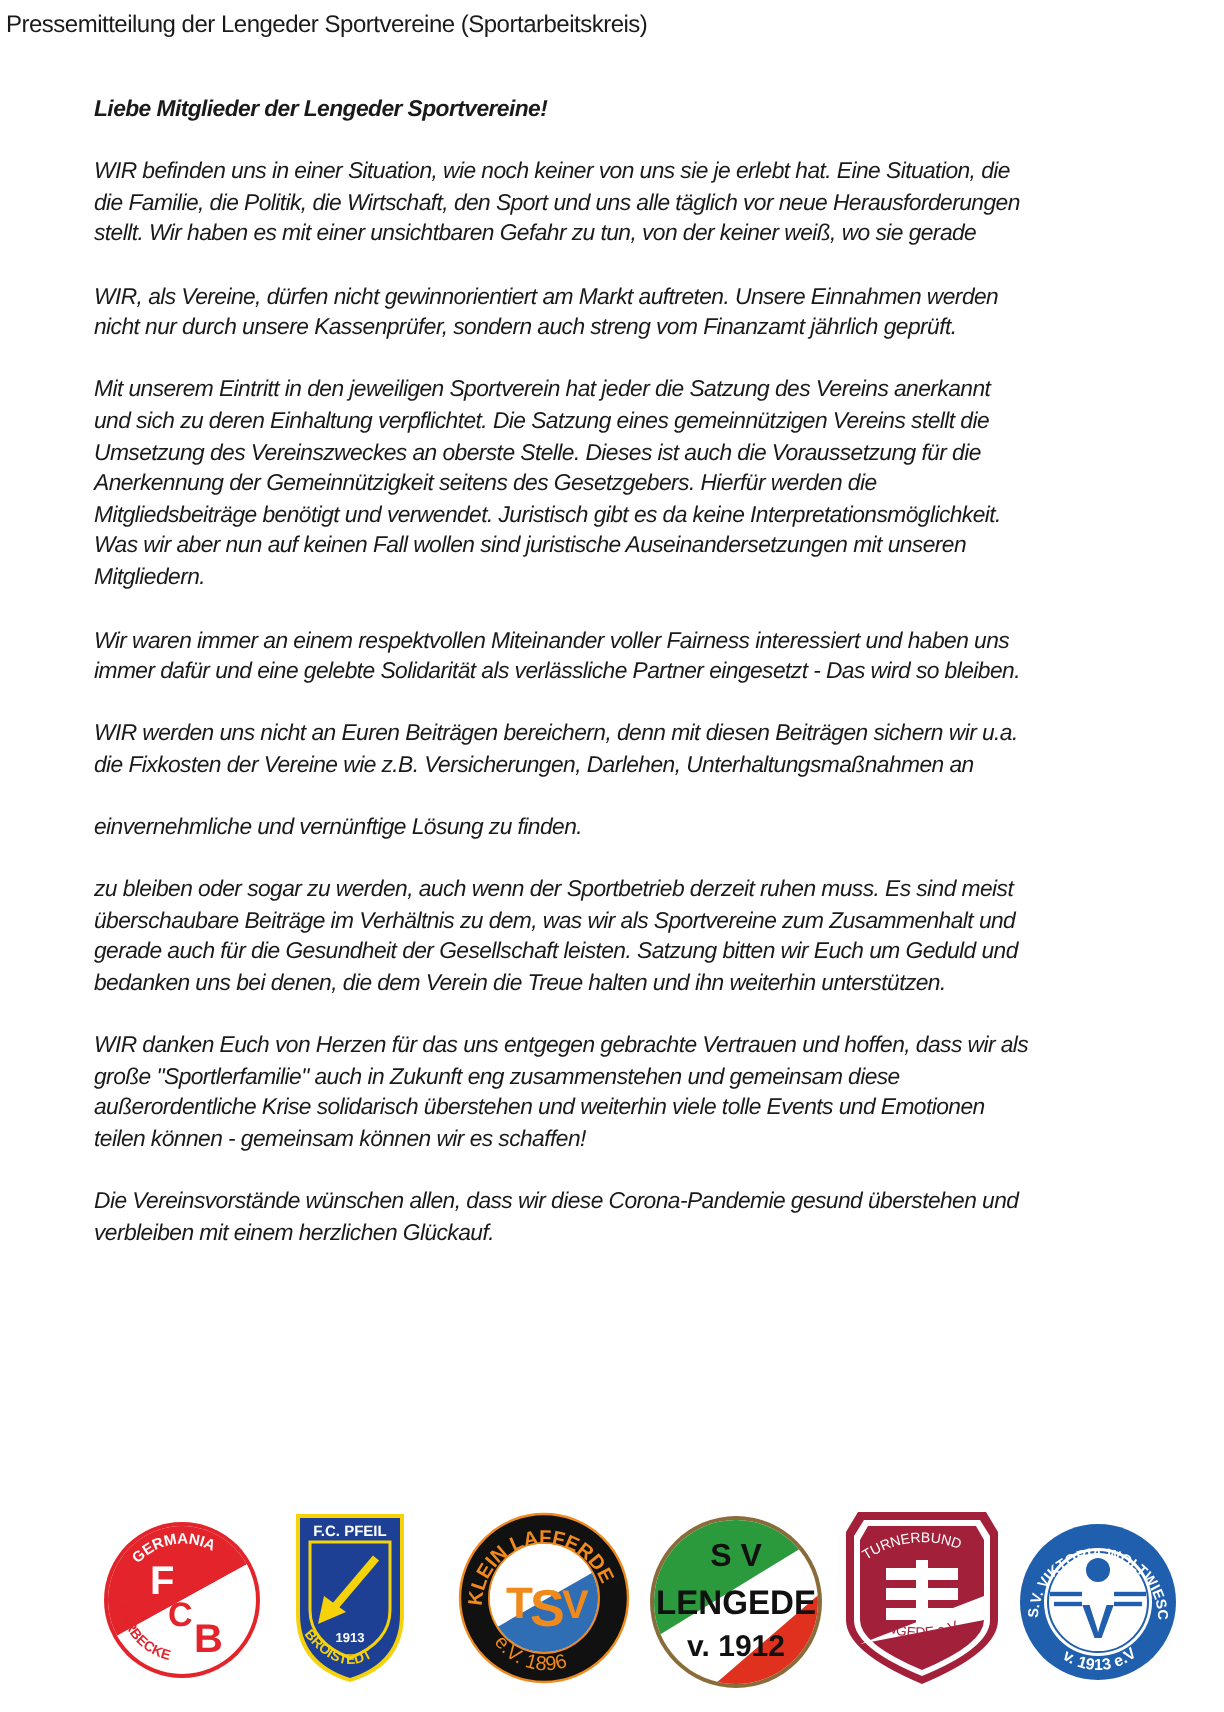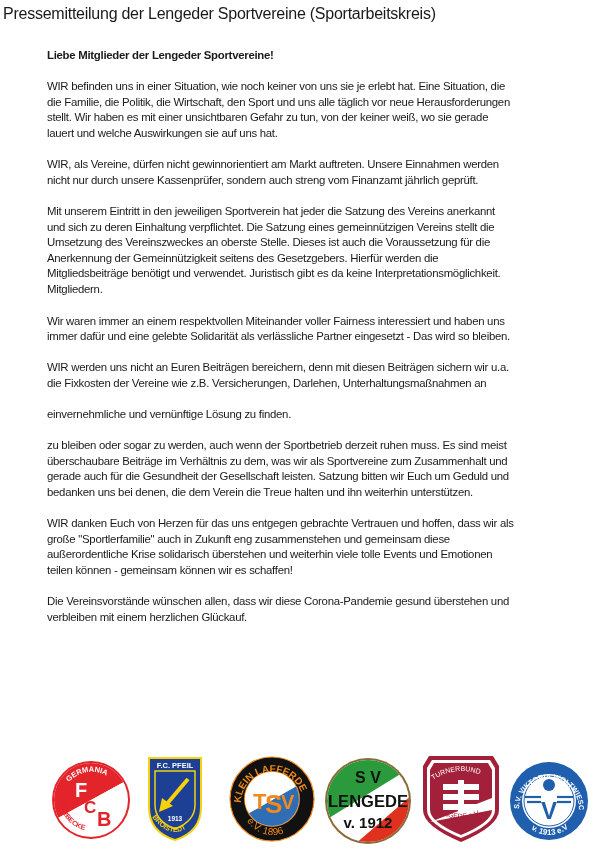--- a/index.html
+++ b/index.html
@@ -1,51 +1,51 @@
 <!DOCTYPE html>
 <html><head>
 <meta charset="utf-8">
 <style>
   html, body { margin: 0; padding: 0; background: #ffffff; }
   body { width: 612px; height: 856px; position: relative; overflow: hidden;
          font-family: "Liberation Sans", sans-serif; color: #1a1a1a; }
-  .doc-title { position: absolute; left: 3px; top: 5px; font-size: 16px; letter-spacing: -0.25px; white-space: nowrap; }
-  .letter { position: absolute; left: 47px; top: 48px; width: 545px; font-size: 11.4px; line-height: 15.6px; letter-spacing: -0.28px; }
+  .doc-title { position: absolute; left: 3px; top: 5px; font-size: 12px; letter-spacing: -0.25px; white-space: nowrap; }
+  .letter { position: absolute; left: 47px; top: 48px; width: 545px; font-size: 11.4px; line-height: 15.6px; letter-spacing: -0.28px; font-style: italic; }
   .heading { font-weight: bold; margin: 0 0 15.6px 0; white-space: nowrap; }
   .para { margin: 0 0 15.6px 0; }
   .para.tight { margin-bottom: 16px; }
   .line { display: block; white-space: nowrap; }
   .logos { position: absolute; left: 0; top: 752px; width: 612px; height: 96px; }
   .logo { position: absolute; }
   .logo svg { display: block; }
 </style>
 </head>
 <body>
 
 <div class="doc-title">Pressemitteilung der Lengeder Sportvereine (Sportarbeitskreis)</div>
 
 <div class="letter">
   <div class="heading">Liebe Mitglieder der Lengeder Sportvereine!</div>
   <div id="paragraphs">
       <div class="para">
         <span class="line">WIR befinden uns in einer Situation, wie noch keiner von uns sie je erlebt hat. Eine Situation, die</span>
         <span class="line">die Familie, die Politik, die Wirtschaft, den Sport und uns alle täglich vor neue Herausforderungen</span>
         <span class="line">stellt. Wir haben es mit einer unsichtbaren Gefahr zu tun, von der keiner weiß, wo sie gerade</span>
-        <span class="line">lauert und welche Auswirkungen sie auf uns hat.</span>
       </div>
       <div class="para">
         <span class="line">WIR, als Vereine, dürfen nicht gewinnorientiert am Markt auftreten. Unsere Einnahmen werden</span>
         <span class="line">nicht nur durch unsere Kassenprüfer, sondern auch streng vom Finanzamt jährlich geprüft.</span>
       </div>
       <div class="para tight">
         <span class="line">Mit unserem Eintritt in den jeweiligen Sportverein hat jeder die Satzung des Vereins anerkannt</span>
         <span class="line">und sich zu deren Einhaltung verpflichtet. Die Satzung eines gemeinnützigen Vereins stellt die</span>
         <span class="line">Umsetzung des Vereinszweckes an oberste Stelle. Dieses ist auch die Voraussetzung für die</span>
         <span class="line">Anerkennung der Gemeinnützigkeit seitens des Gesetzgebers. Hierfür werden die</span>
         <span class="line">Mitgliedsbeiträge benötigt und verwendet. Juristisch gibt es da keine Interpretationsmöglichkeit.</span>
+        <span class="line">Was wir aber nun auf keinen Fall wollen sind juristische Auseinandersetzungen mit unseren</span>
         <span class="line">Mitgliedern.</span>
       </div>
       <div class="para">
         <span class="line">Wir waren immer an einem respektvollen Miteinander voller Fairness interessiert und haben uns</span>
         <span class="line">immer dafür und eine gelebte Solidarität als verlässliche Partner eingesetzt - Das wird so bleiben.</span>
       </div>
       <div class="para">
         <span class="line">WIR werden uns nicht an Euren Beiträgen bereichern, denn mit diesen Beiträgen sichern wir u.a.</span>
         <span class="line">die Fixkosten der Vereine wie z.B. Versicherungen, Darlehen, Unterhaltungsmaßnahmen an</span>
       </div>

